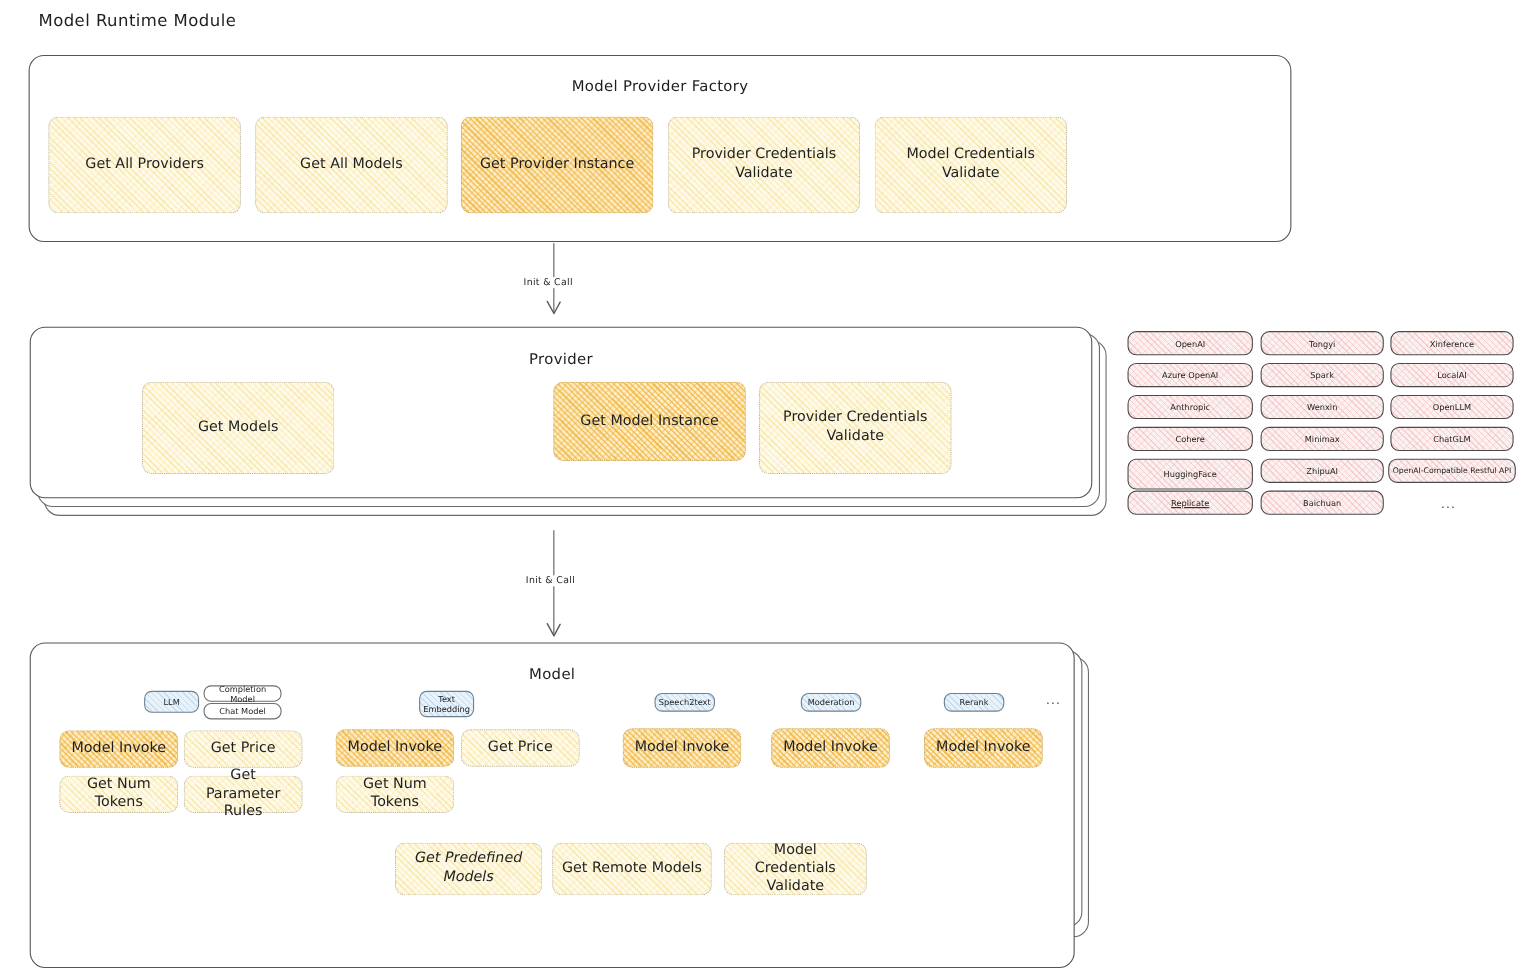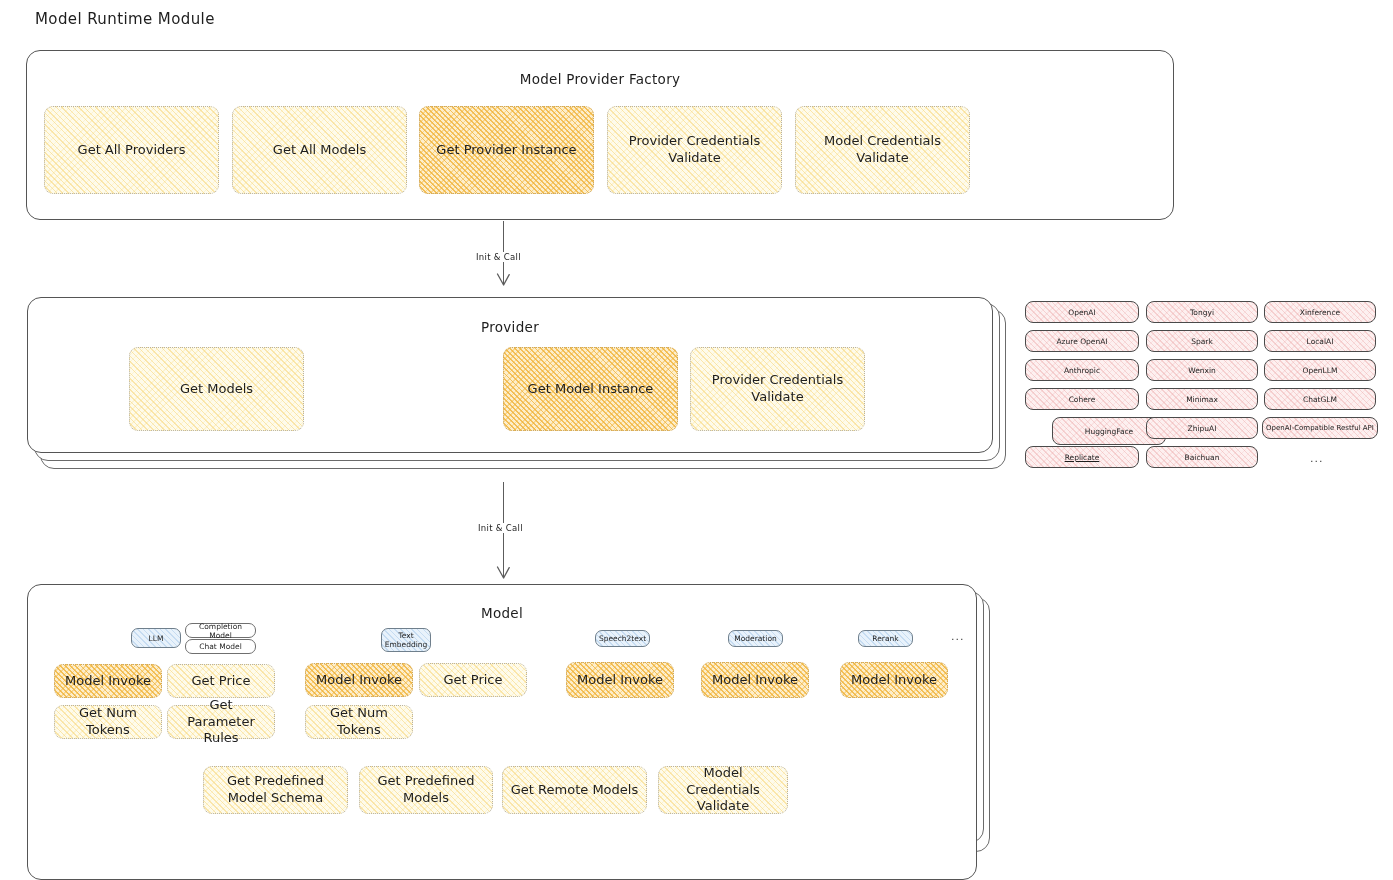--- a/index.html
+++ b/index.html
@@ -178,40 +178,40 @@
 
   <div class="stack-layer" style="left:40px;top:309px;width:966px;height:160px;"></div>
   <div class="stack-layer" style="left:34px;top:303px;width:966px;height:158px;"></div>
   <div class="sketch-card" style="left:27px;top:297px;width:966px;height:156px;">
     <div class="card-title" style="top:21px;">Provider</div>
   </div>
 
   <div class="node fill-yellow" style="left:129px;top:347px;width:175px;height:84px;">
     <span>Get Models</span>
   </div>
-  <div class="node fill-orange" style="left:503px;top:347px;width:175px;height:84px;">
+  <div class="node fill-orange" style="left:503px;top:347px;width:175px;height:72px;">
     <span>Get Model Instance</span>
   </div>
   <div class="node fill-yellow" style="left:690px;top:347px;width:175px;height:84px;">
     <span>Provider Credentials Validate</span>
   </div>
 
   <div class="provider-chip fill-pink" style="left:1025px;top:301px;width:114px;height:22px;">
     <span>OpenAI</span>
   </div>
   <div class="provider-chip fill-pink" style="left:1025px;top:330px;width:114px;height:22px;">
     <span>Azure OpenAI</span>
   </div>
   <div class="provider-chip fill-pink" style="left:1025px;top:359px;width:114px;height:22px;">
     <span>Anthropic</span>
   </div>
   <div class="provider-chip fill-pink" style="left:1025px;top:388px;width:114px;height:22px;">
     <span>Cohere</span>
   </div>
-  <div class="provider-chip fill-pink" style="left:1025px;top:417px;width:114px;height:28px;margin-left:27px;">
+  <div class="provider-chip fill-pink" style="left:1025px;top:417px;width:114px;height:28px;">
     <span>HuggingFace</span>
   </div>
   <div class="provider-chip fill-pink" style="left:1025px;top:446px;width:114px;height:22px;text-decoration:underline;">
     <span>Replicate</span>
   </div>
 
   <div class="provider-chip fill-pink" style="left:1146px;top:301px;width:112px;height:22px;">
     <span>Tongyi</span>
   </div>
   <div class="provider-chip fill-pink" style="left:1146px;top:330px;width:112px;height:22px;">
@@ -309,24 +309,21 @@
   <div class="node fill-orange" style="left:566px;top:662px;width:108px;height:36px;">
     <span>Model Invoke</span>
   </div>
   <div class="node fill-orange" style="left:701px;top:662px;width:108px;height:36px;">
     <span>Model Invoke</span>
   </div>
   <div class="node fill-orange" style="left:840px;top:662px;width:108px;height:36px;">
     <span>Model Invoke</span>
   </div>
 
-  <div class="node fill-yellow" style="left:203px;top:766px;width:145px;height:48px;">
-    <span>Get Predefined Model Schema</span>
-  </div>
-  <div class="node fill-yellow" style="left:359px;top:766px;width:134px;height:48px;">
+  <div class="node fill-yellow" style="left:359px;top:766px;width:134px;height:48px;font-style:italic;">
     <span>Get Predefined Models</span>
   </div>
   <div class="node fill-yellow" style="left:502px;top:766px;width:145px;height:48px;">
     <span>Get Remote Models</span>
   </div>
   <div class="node fill-yellow" style="left:658px;top:766px;width:130px;height:48px;">
     <span>Model Credentials Validate</span>
   </div>
 
 </div>

